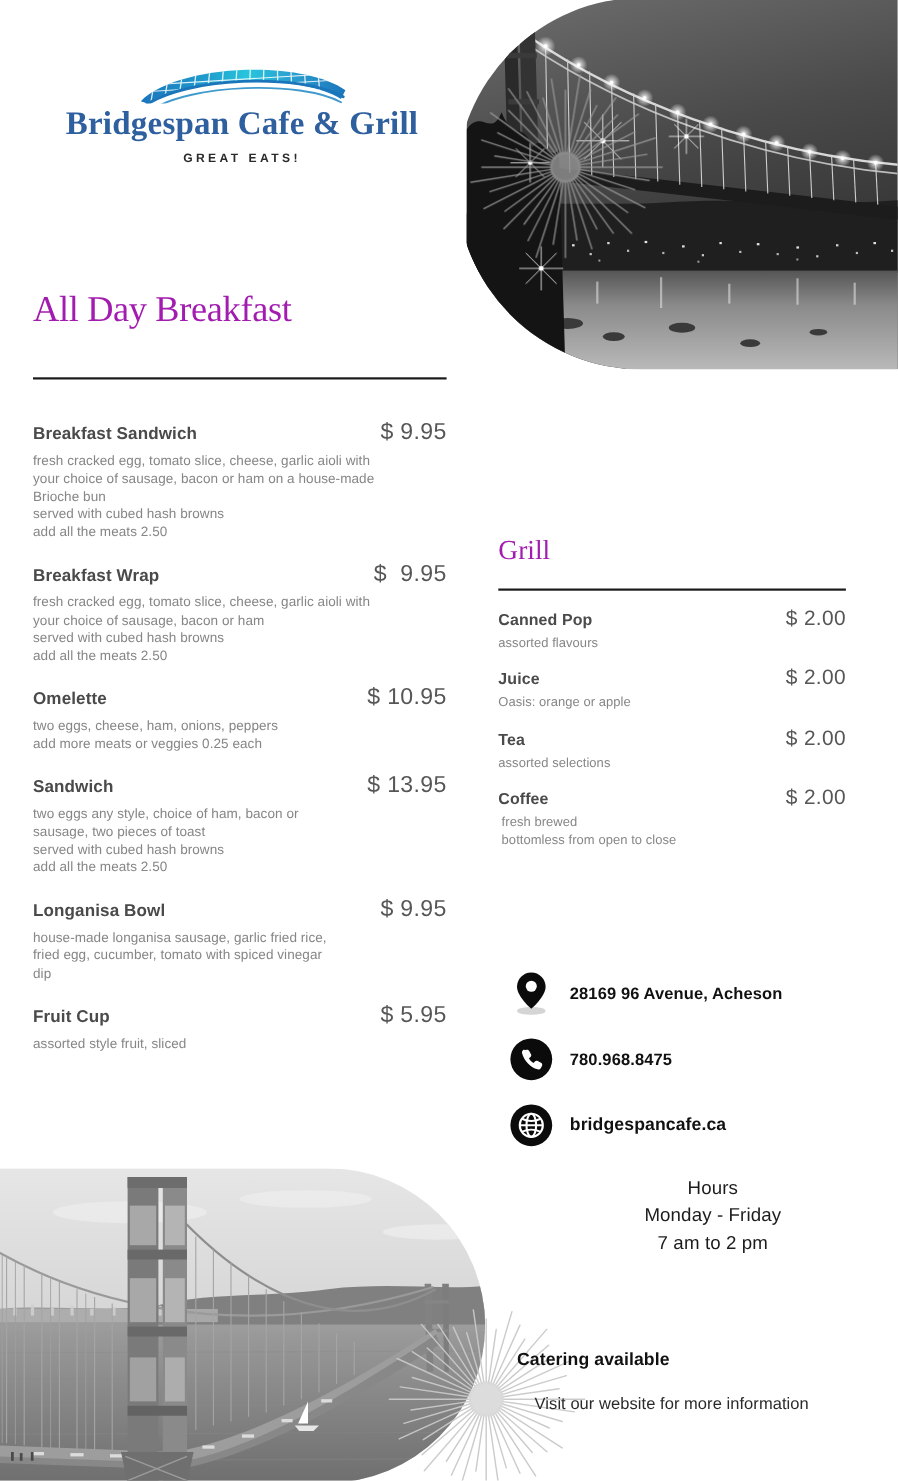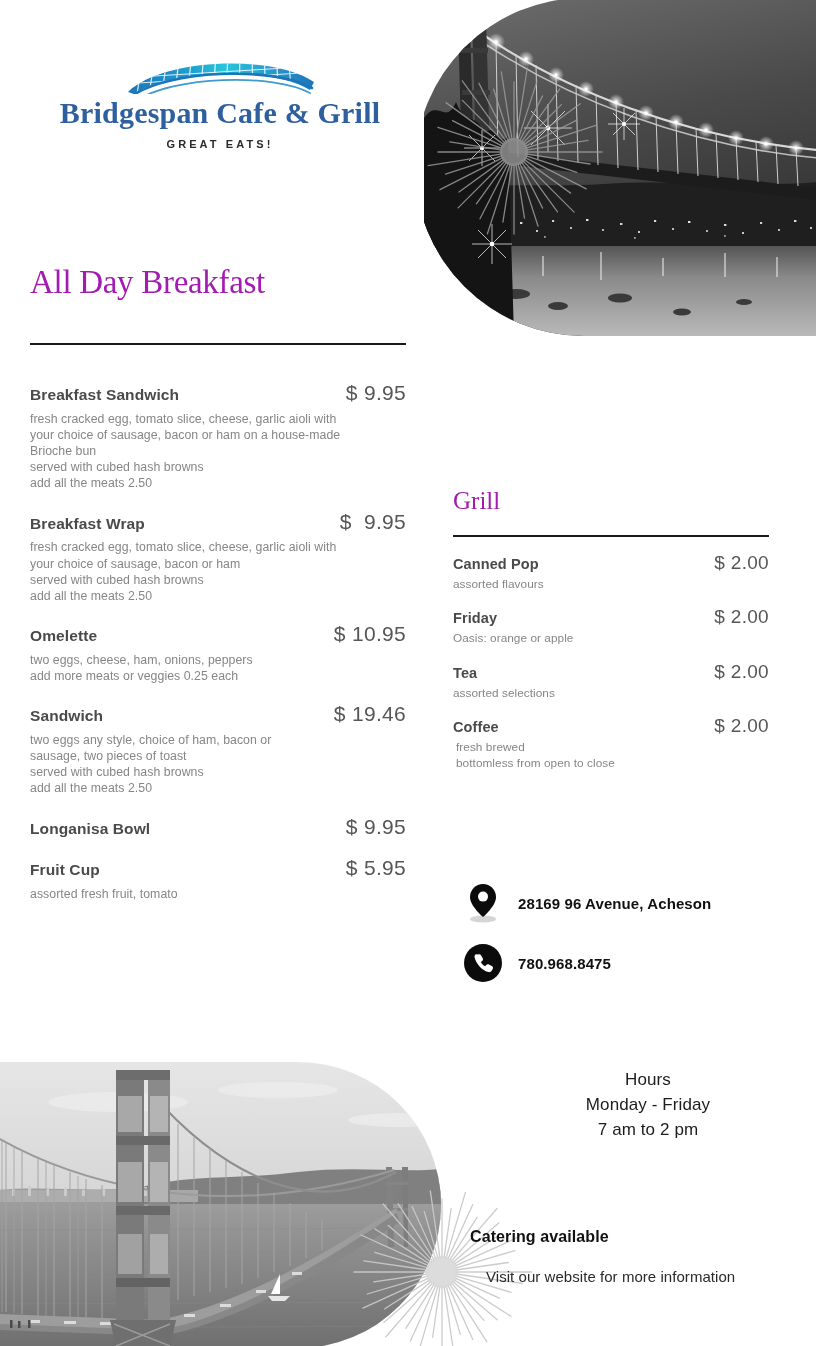--- a/index.html
+++ b/index.html
@@ -394,57 +394,60 @@
           <div class="item-head">
             <div class="item-name">Omelette</div>
             <div class="item-price">$ 10.95</div>
           </div>
           <div class="item-desc">two eggs, cheese, ham, onions, peppers
 add more meats or veggies 0.25 each</div>
         </div>
         <div class="menu-item">
           <div class="item-head">
             <div class="item-name">Sandwich</div>
-            <div class="item-price">$ 19.46</div>
+            <div class="item-price">$ 13.95</div>
           </div>
           <div class="item-desc">two eggs any style, choice of ham, bacon or
 sausage, two pieces of toast
 served with cubed hash browns
 add all the meats 2.50</div>
         </div>
         <div class="menu-item">
           <div class="item-head">
             <div class="item-name">Longanisa Bowl</div>
             <div class="item-price">$ 9.95</div>
           </div>
+          <div class="item-desc">house-made longanisa sausage, garlic fried rice,
+fried egg, cucumber, tomato with spiced vinegar
+dip</div>
         </div>
         <div class="menu-item">
           <div class="item-head">
             <div class="item-name">Fruit Cup</div>
             <div class="item-price">$ 5.95</div>
           </div>
-          <div class="item-desc">assorted fresh fruit, tomato</div>
+          <div class="item-desc">assorted style fruit, sliced</div>
         </div>
       </div>
   </div>
 
   <div id="right-col">
     <div class="section-title">Grill</div>
     <div class="rule"></div>
     <div id="list-drinks">
         <div class="menu-item">
           <div class="item-head">
             <div class="item-name">Canned Pop</div>
             <div class="item-price">$ 2.00</div>
           </div>
           <div class="item-desc">assorted flavours</div>
         </div>
         <div class="menu-item">
           <div class="item-head">
-            <div class="item-name">Friday</div>
+            <div class="item-name">Juice</div>
             <div class="item-price">$ 2.00</div>
           </div>
           <div class="item-desc">Oasis: orange or apple</div>
         </div>
         <div class="menu-item">
           <div class="item-head">
             <div class="item-name">Tea</div>
             <div class="item-price">$ 2.00</div>
           </div>
           <div class="item-desc">assorted selections</div>
@@ -476,20 +479,35 @@
     <div class="contact-row" id="contact-row-phone">
       <span class="contact-icon">
         <svg width="40" height="40" viewBox="0 0 40 40">
           <circle cx="20" cy="20" r="19" fill="#0b0b0b"></circle>
           <path d="M15.2,11.5 c1.1,-0.6 2.3,-0.2 2.9,0.9 l1.6,2.9 c0.5,0.9 0.3,2 -0.5,2.7 l-1.3,1.1 c0.8,1.9 2.3,3.4 4.2,4.2 l1.1,-1.3 c0.7,-0.8 1.8,-1 2.7,-0.5 l2.9,1.6 c1.1,0.6 1.5,1.8 0.9,2.9 l-1,1.8 c-0.6,1.1 -1.9,1.6 -3.1,1.3 C19.6,27.6 13.4,21.4 11.6,14.4 c-0.3,-1.2 0.2,-2.5 1.3,-3.1 Z" fill="#ffffff"></path>
         </svg>
       </span>
       <span class="contact-text">780.968.8475</span>
     </div>
 
+    <div class="contact-row" id="contact-row-web">
+      <span class="contact-icon">
+        <svg width="40" height="40" viewBox="0 0 40 40">
+          <circle cx="20" cy="20" r="19" fill="#0b0b0b"></circle>
+          <g fill="none" stroke="#ffffff" stroke-width="1.9">
+            <circle cx="20" cy="20" r="10.5"></circle>
+            <ellipse cx="20" cy="20" rx="4.4" ry="10.5"></ellipse>
+            <line x1="9.5" y1="20" x2="30.5" y2="20"></line>
+            <path d="M11.6,14 C16.6,16.6 23.4,16.6 28.4,14"></path>
+            <path d="M11.6,26 C16.6,23.4 23.4,23.4 28.4,26"></path>
+          </g>
+        </svg>
+      </span>
+      <span class="contact-text">bridgespancafe.ca</span>
+    </div>
   </div>
 
   <div id="hours-block">Hours
 Monday - Friday
 7 am to 2 pm</div>
 
   <div class="photo" id="photo-bottom">
     <svg width="450" height="286" viewBox="0 0 450 286">
       <defs>
         <clipPath id="clipBot">

